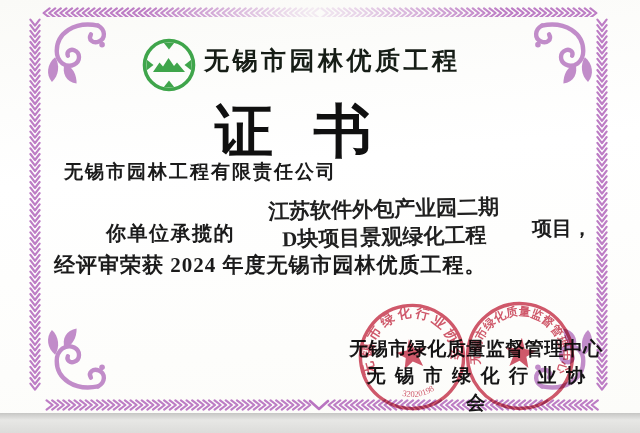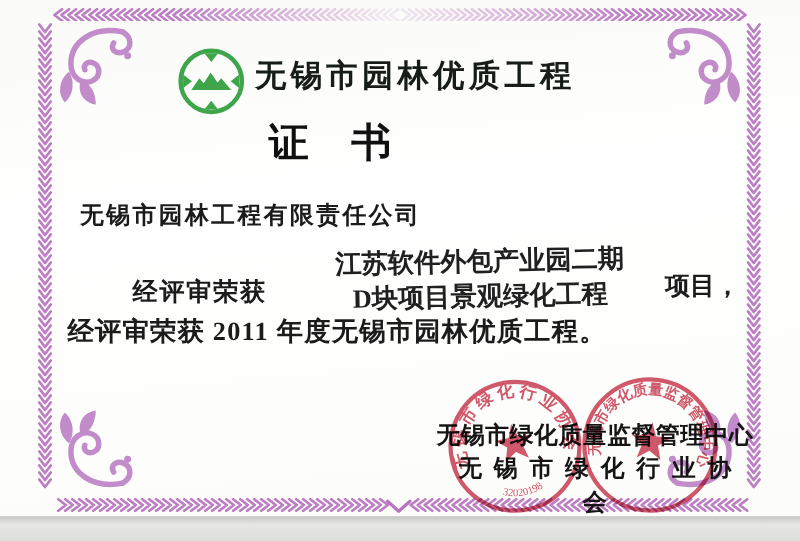--- a/index.html
+++ b/index.html
@@ -14,21 +14,21 @@
   .vcol{transform:rotate(90deg);transform-origin:0 0;}
   .top-border{position:absolute;left:42px;top:5px;width:562px;height:12px;
         -webkit-mask-image:linear-gradient(90deg,#000 18%,rgba(0,0,0,.12) 48%,rgba(0,0,0,.3) 56%,#000 82%);
         mask-image:linear-gradient(90deg,#000 18%,rgba(0,0,0,.12) 48%,rgba(0,0,0,.3) 56%,#000 82%);}
   .flo{position:absolute;width:70px;height:70px;}
   .flo-tr{transform:scaleX(-1);} .flo-bl{transform:scaleY(-1);} .flo-br{transform:scale(-1,-1);}
   
   .t{position:absolute;white-space:nowrap;color:#1b1b1b;}
   .header-title{left:204px;top:44px;font-size:25px;font-weight:700;letter-spacing:3.5px;color:#161d16;}
   .logo{position:absolute;left:141px;top:37px;}
-  .doc-title{left:215px;top:93px;font-size:32px;font-weight:700;letter-spacing:13px;color:#101010;}
+  .doc-title{left:215px;top:93px;font-size:58px;font-weight:700;letter-spacing:13px;color:#101010;}
   .recipient{left:64px;top:159px;font-size:19px;font-weight:600;letter-spacing:2px;}
   .prefix{left:106px;top:220px;font-size:20px;font-weight:600;letter-spacing:1.5px;}
   .project{left:238px;top:195px;width:292px;text-align:center;font-size:21px;font-weight:600;
            line-height:28px;transform:rotate(-1.2deg);color:#202020;}
   .suffix{left:532px;top:215px;font-size:20px;font-weight:600;font-family:Liberation Serif, serif;}
   .award{left:54px;top:251px;font-size:21px;font-weight:600;letter-spacing:1px;}
   .closing{left:106px;top:285px;font-size:20px;font-weight:600;letter-spacing:2.5px;}
   .footer{position:absolute;left:344px;top:335px;width:264px;text-align:center;color:#151515;}
   .org1{font-size:19px;font-weight:700;letter-spacing:0.5px;line-height:27px;}
   .org2{font-size:19px;font-weight:700;letter-spacing:9.5px;margin-left:9px;line-height:27px;}
@@ -101,27 +101,27 @@
       <path d="M22.5,50.5 L33.5,50.5 L28,43.5 Z" fill="#3fa54b"></path>
       <path d="M5.5,22.5 L5.5,33.5 L12.5,28 Z" fill="#3fa54b"></path>
       <path d="M50.5,22.5 L50.5,33.5 L43.5,28 Z" fill="#3fa54b"></path>
     </svg>
     <div class="t header-title">无锡市园林优质工程</div>
 
     <div class="t doc-title">证 书</div>
 
     <div class="t recipient">无锡市园林工程有限责任公司</div>
 
-    <div class="t prefix">经评审荣获</div>
+    <div class="t prefix">你单位承揽的</div>
     <div class="t project">
       <div>江苏软件外包产业园二期</div>
       <div>D块项目景观绿化工程</div>
     </div>
     <div class="t suffix">项目，</div>
-    <div class="t award">经评审荣获  2011 年度无锡市园林优质工程。</div>
+    <div class="t award">经评审荣获  2024 年度无锡市园林优质工程。</div>
 
     <div class="footer">
       <div class="org1">无锡市绿化质量监督管理中心</div>
       <div class="org2">无锡市绿化行业协会</div>
       <div class="date">2015 年 12 月</div>
     </div>
 
     <svg class="seal seal-left" width="110" height="110" viewBox="0 0 110 110">
       <defs>
         <path id="arcTopL" d="M17.4,68.7 A40,40 0 1 1 92.6,68.7"></path>

